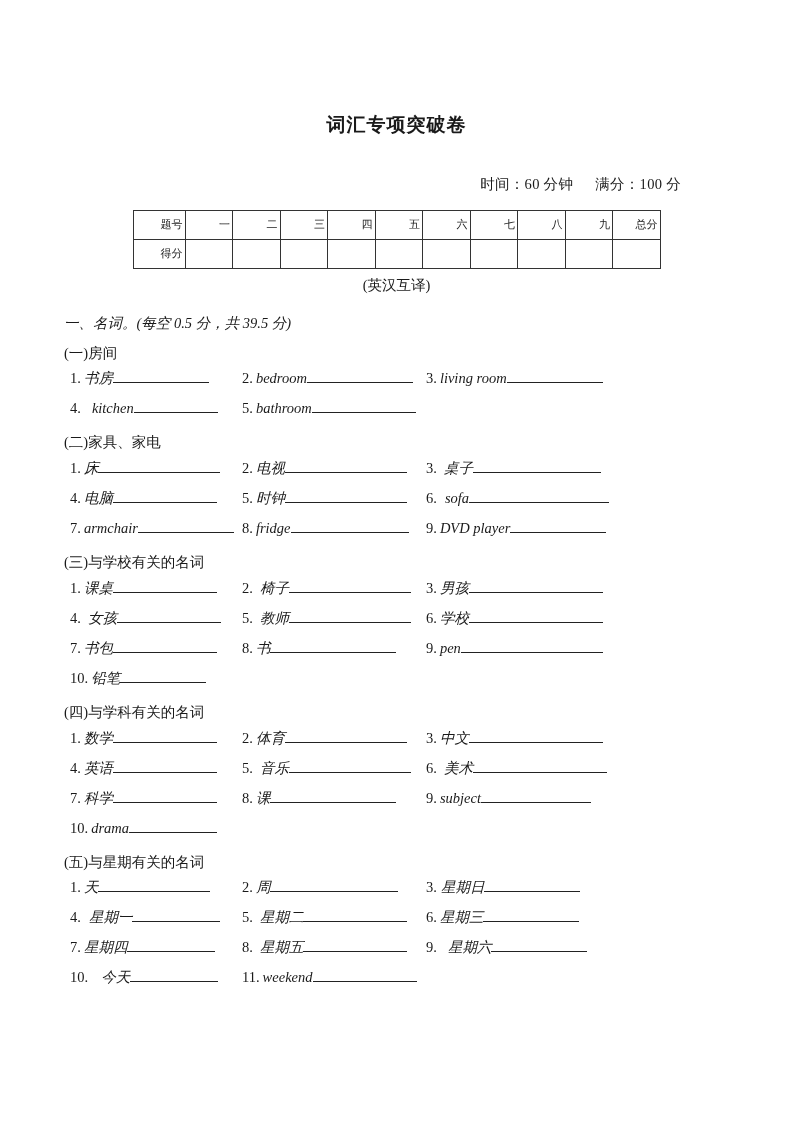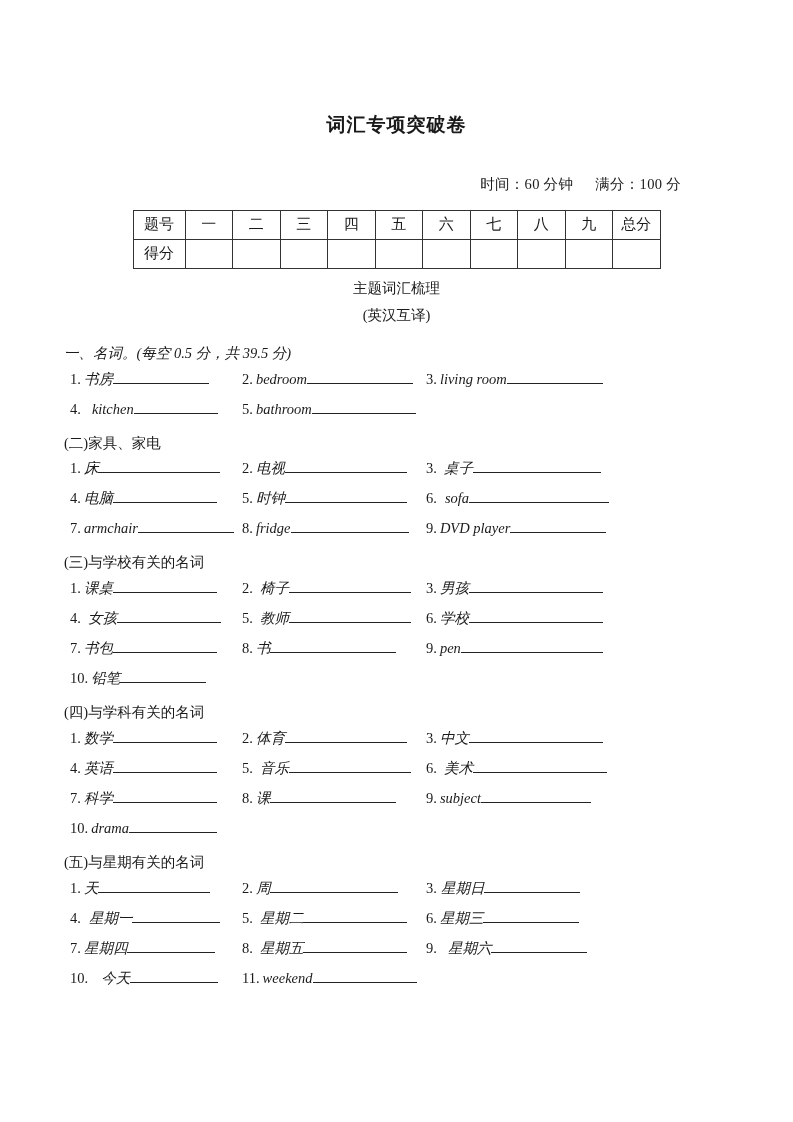--- a/index.html
+++ b/index.html
@@ -52,23 +52,23 @@
     justify-content: center;
   }
   table.score-table {
     border-collapse: collapse;
     width: 528px;
     table-layout: fixed;
   }
   table.score-table td {
     border: 1px solid #333;
     height: 28px;
-    text-align: center;
+    text-align: right;
     vertical-align: middle;
-    font-size: 15px;
+    font-size: 11px;
     padding: 0 2px;
   }
   table.score-table td.head-cell { width: 47px; }
 
   
   .sub-title {
     text-align: center;
     font-size: 14.5px;
     margin: 0;
     padding-top: 9px;
@@ -154,26 +154,26 @@
             <td></td>
             <td></td>
             <td></td>
             <td></td>
             <td></td>
           </tr>
       </tbody>
     </table>
   </div>
 
-  <p class="sub-title">主题词汇梳理</p>
   <p class="sub-title second">(英汉互译)</p>
 
   <div id="sections-root">
       <div>
         <p class="section-heading">一、名词。(每空 0.5 分，共 39.5 分)</p>
+        <p class="group-heading">(一)房间</p>
         <div class="item-row">
           <div class="item col1">
             <span class="num">1.</span>
             <span class="term">书房</span>
             <span class="blank" style="width: 96px;"></span>
           </div>
           <div class="item col2">
             <span class="num">2.</span>
             <span class="term">bedroom</span>
             <span class="blank" style="width: 106px;"></span>

